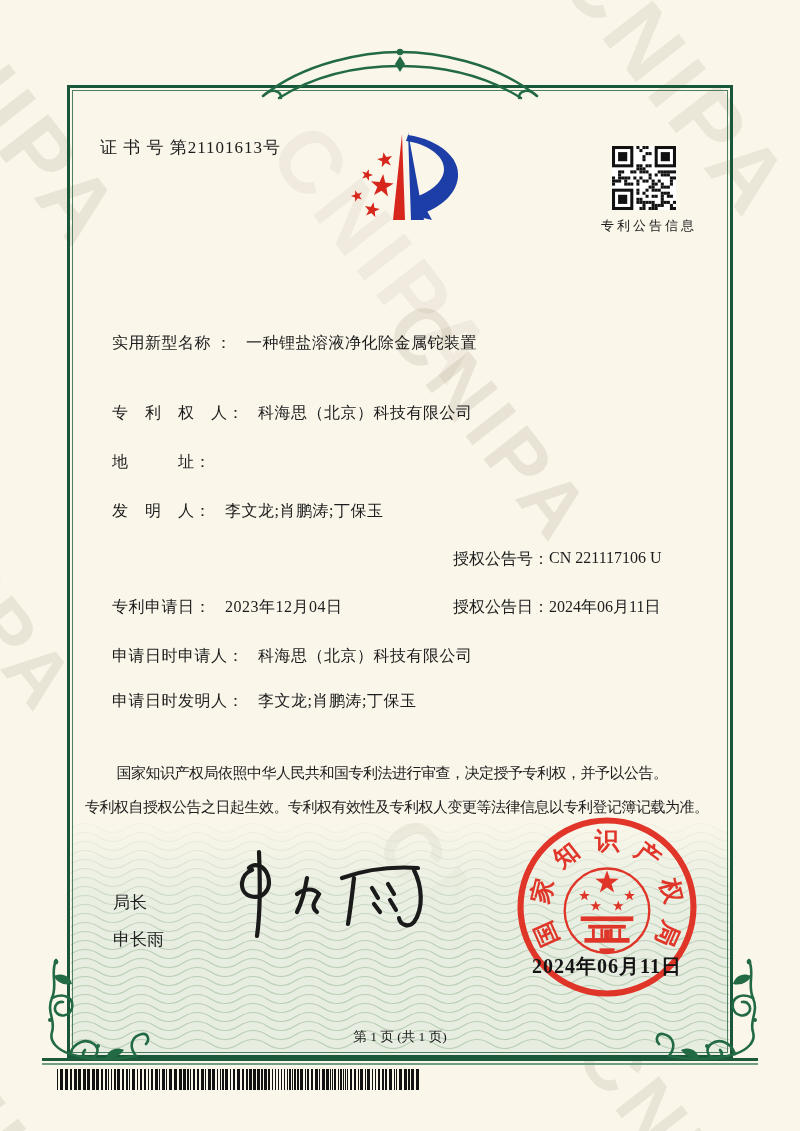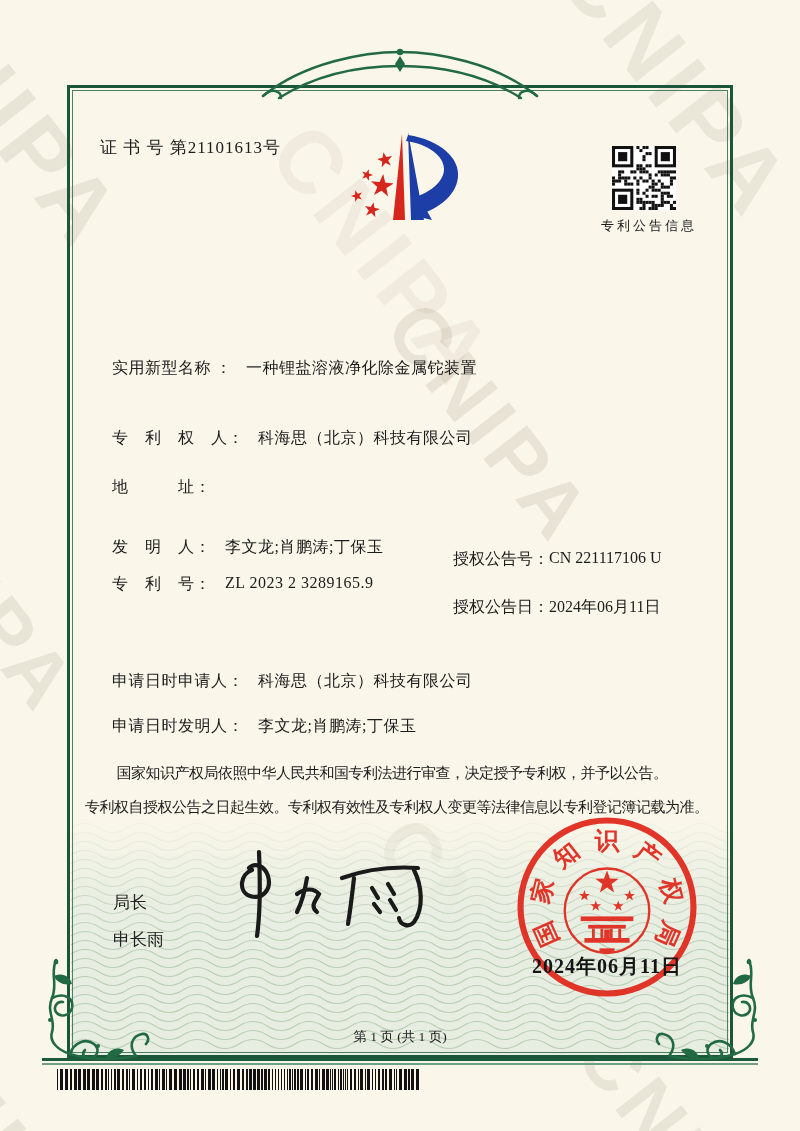--- a/index.html
+++ b/index.html
@@ -31,21 +31,21 @@
   }
   #waves{position:absolute;left:0;top:0;}
   .content{position:absolute; z-index:4;}
   #certno{left:100px; top:136px; font-size:17px; letter-spacing:1px;}
   #logo{left:335px; top:120px;}
   #qr{left:612px; top:146px;}
   #qrlabel{left:584px; top:217px; width:130px; text-align:center; font-size:13px; letter-spacing:3px;}
   #title{left:67px; top:228px; width:666px; text-align:center;
          font-size:44px; font-weight:bold; letter-spacing:9px; padding-left:9px; box-sizing:border-box; color:#0d0d0d;}
   #fields{left:112px; top:333px; width:610px; height:390px; font-size:16px;}
-  .row{position:absolute; left:0; display:flex; white-space:nowrap;margin-top:25px;}
+  .row{position:absolute; left:0; display:flex; white-space:nowrap;}
   .row .lb{letter-spacing:0.5px;}
   .row .val{margin-left:14px; letter-spacing:0.5px;}
   .pair2{position:absolute; left:341px; display:flex; white-space:nowrap;}
   #statement{left:85px; top:756px; width:640px; font-size:15px; line-height:34px; letter-spacing:-0.5px;}
   #statement .l1{margin-left:2.1em;}
   #officer{left:113px; top:884px; font-family:"Liberation Sans","DejaVu Sans",sans-serif;
            font-size:17px; line-height:37px; color:#222;}
   #signature{left:222px; top:848px; z-index:5;}
   #seal{left:513px; top:813px; z-index:3; opacity:0.94;}
   #sealdate{left:513px; top:953px; width:188px; text-align:center; z-index:5;
@@ -289,31 +289,31 @@
       <span class="lb">实用新型名称 ：</span>
       <span class="val">一种锂盐溶液净化除金属铊装置</span>
     </div>
     <div class="row" style="top:70px">
       <span class="lb">专　利　权　人：</span>
       <span class="val">科海思（北京）科技有限公司</span>
     </div>
     <div class="row" style="top:119px">
       <span class="lb">地　　　址：</span>
     </div>
-    <div class="row" style="top:179px">
+    <div class="row" style="top:168px">
       <span class="lb">发　明　人：</span>
       <span class="val">李文龙;肖鹏涛;丁保玉</span>
-    </div>
-    <div class="row" style="top:216px">
-      <span class="lb">专　利　号：</span>
-      <span class="val">ZL 2023 2 3289165.9</span>
     </div>
     <div class="pair2" style="top:216px">
       <span class="lb">授权公告号：</span>
       <span class="val">CN 221117106 U</span>
+    </div>
+    <div class="row" style="top:264px">
+      <span class="lb">专利申请日：</span>
+      <span class="val">2023年12月04日</span>
     </div>
     <div class="pair2" style="top:264px">
       <span class="lb">授权公告日：</span>
       <span class="val">2024年06月11日</span>
     </div>
     <div class="row" style="top:313px">
       <span class="lb">申请日时申请人：</span>
       <span class="val">科海思（北京）科技有限公司</span>
     </div>
     <div class="row" style="top:358px">

